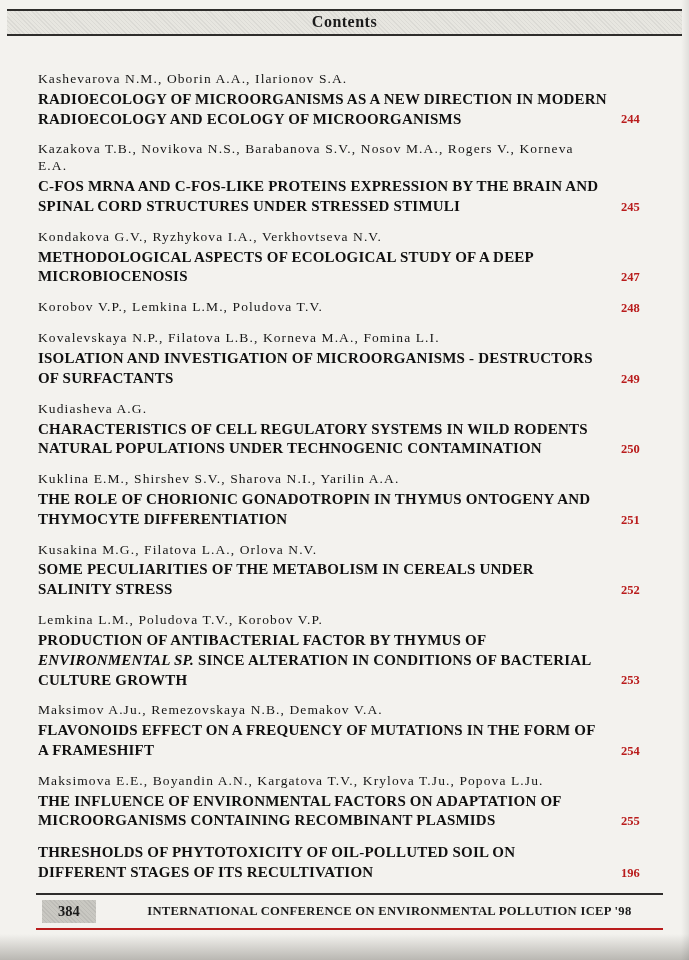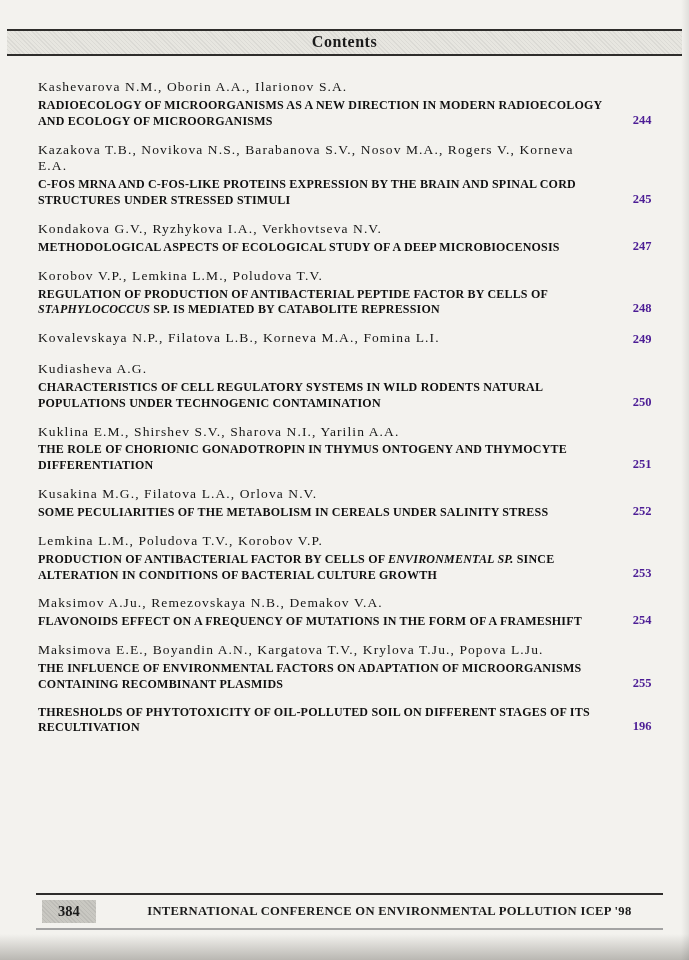--- a/index.html
+++ b/index.html
@@ -18,77 +18,77 @@
     pointer-events:none;
   }
   .scan-right{
     position:absolute;top:0;bottom:0;right:0;width:8px;
     background:linear-gradient(to right, rgba(0,0,0,0), rgba(0,0,0,0.08));
     pointer-events:none;
   }
 
   
   .contents-header{
-    margin:29px 7px 0 7px;
+    margin:9px 7px 0 7px;
     border-top:2px solid #2e2d2b;
     border-bottom:2px solid #2e2d2b;
     background:#e7e6e0;
     background-image:repeating-linear-gradient(45deg, rgba(0,0,0,0.05) 0 1px, transparent 1px 3px);
     text-align:center;
     padding:2px 0 3px 0;
   }
   .contents-header h1{
     margin:0;
     font-size:16px;
     font-weight:bold;
     letter-spacing:0.5px;
   }
 
   
   .entries{
-    margin:23px 26px 0 38px;
+    margin:35px 26px 0 38px;
     font-family:Liberation Serif, serif;
   }
   .entry{
     display:flex;
     align-items:flex-end;
     margin-bottom:12px;
   }
   .entry-main{flex:1;min-width:0;padding-right:14px;}
   .authors{
     font-size:13.5px;
     letter-spacing:1.1px;
     line-height:1.25;
     margin-bottom:2px;
     color:#161616;
   }
   .title{
     font-weight:bold;
-    font-size:12px;
+    font-size:15px;
     line-height:1.32;
     letter-spacing:0.2px;
     color:#101010;
   }
   .title i{font-style:italic;}
   .pagenum{
     width:42px;
     flex:0 0 auto;
-    text-align:center;
+    text-align:left;
     font-weight:bold;
     font-size:12.5px;
     padding-bottom:2px;
-    color:#4c1d95;
+    color:#b91c1c;
   }
 
   
   .page-footer{
     position:absolute;
     left:36px;right:26px;bottom:30px;
     border-top:2px solid #2e2d2b;
-    border-bottom:2px solid #a3a3a3;
+    border-bottom:2px solid #b91c1c;
     padding:5px 0;
     display:flex;
     align-items:center;
   }
   .footer-page{
     background:#c9c8c2;
     background-image:repeating-linear-gradient(45deg, rgba(0,0,0,0.06) 0 1px, transparent 1px 3px);
     font-weight:bold;
     font-size:14.5px;
     padding:3px 16px;
@@ -130,27 +130,27 @@
       <div class="entry">
       <div class="entry-main">
         <div class="authors">Kondakova G.V., Ryzhykova I.A., Verkhovtseva N.V.</div>
         <div class="title"><span>METHODOLOGICAL ASPECTS OF ECOLOGICAL STUDY OF A DEEP MICROBIOCENOSIS</span></div>
       </div>
       <div class="pagenum">247</div>
     </div>
       <div class="entry">
       <div class="entry-main">
         <div class="authors">Korobov V.P., Lemkina L.M., Poludova T.V.</div>
-        <div class="title"><span>REGULATION OF PRODUCTION OF ANTIBACTERIAL PEPTIDE FACTOR BY CELLS OF </span><i>STAPHYLOCOCCUS</i><span> SP. IS MEDIATED BY CATABOLITE REPRESSION</span></div>
       </div>
       <div class="pagenum">248</div>
     </div>
       <div class="entry">
       <div class="entry-main">
         <div class="authors">Kovalevskaya N.P., Filatova L.B., Korneva M.A., Fomina L.I.</div>
+        <div class="title"><span>ISOLATION AND INVESTIGATION OF MICROORGANISMS - DESTRUCTORS OF SURFACTANTS</span></div>
       </div>
       <div class="pagenum">249</div>
     </div>
       <div class="entry">
       <div class="entry-main">
         <div class="authors">Kudiasheva A.G.</div>
         <div class="title"><span>CHARACTERISTICS OF CELL REGULATORY SYSTEMS IN WILD RODENTS NATURAL POPULATIONS UNDER TECHNOGENIC CONTAMINATION</span></div>
       </div>
       <div class="pagenum">250</div>
     </div>
@@ -164,21 +164,21 @@
       <div class="entry">
       <div class="entry-main">
         <div class="authors">Kusakina M.G., Filatova L.A., Orlova N.V.</div>
         <div class="title"><span>SOME PECULIARITIES OF THE METABOLISM IN CEREALS UNDER SALINITY STRESS</span></div>
       </div>
       <div class="pagenum">252</div>
     </div>
       <div class="entry">
       <div class="entry-main">
         <div class="authors">Lemkina L.M., Poludova T.V., Korobov V.P.</div>
-        <div class="title"><span>PRODUCTION OF ANTIBACTERIAL FACTOR BY CELLS OF </span><i>ENVIRONMENTAL SP.</i><span> SINCE ALTERATION IN CONDITIONS OF BACTERIAL CULTURE GROWTH</span></div>
+        <div class="title"><span>PRODUCTION OF ANTIBACTERIAL FACTOR BY THYMUS OF </span><i>ENVIRONMENTAL SP.</i><span> SINCE ALTERATION IN CONDITIONS OF BACTERIAL CULTURE GROWTH</span></div>
       </div>
       <div class="pagenum">253</div>
     </div>
       <div class="entry">
       <div class="entry-main">
         <div class="authors">Maksimov A.Ju., Remezovskaya N.B., Demakov V.A.</div>
         <div class="title"><span>FLAVONOIDS EFFECT ON A FREQUENCY OF MUTATIONS IN THE FORM OF A FRAMESHIFT</span></div>
       </div>
       <div class="pagenum">254</div>
     </div>

